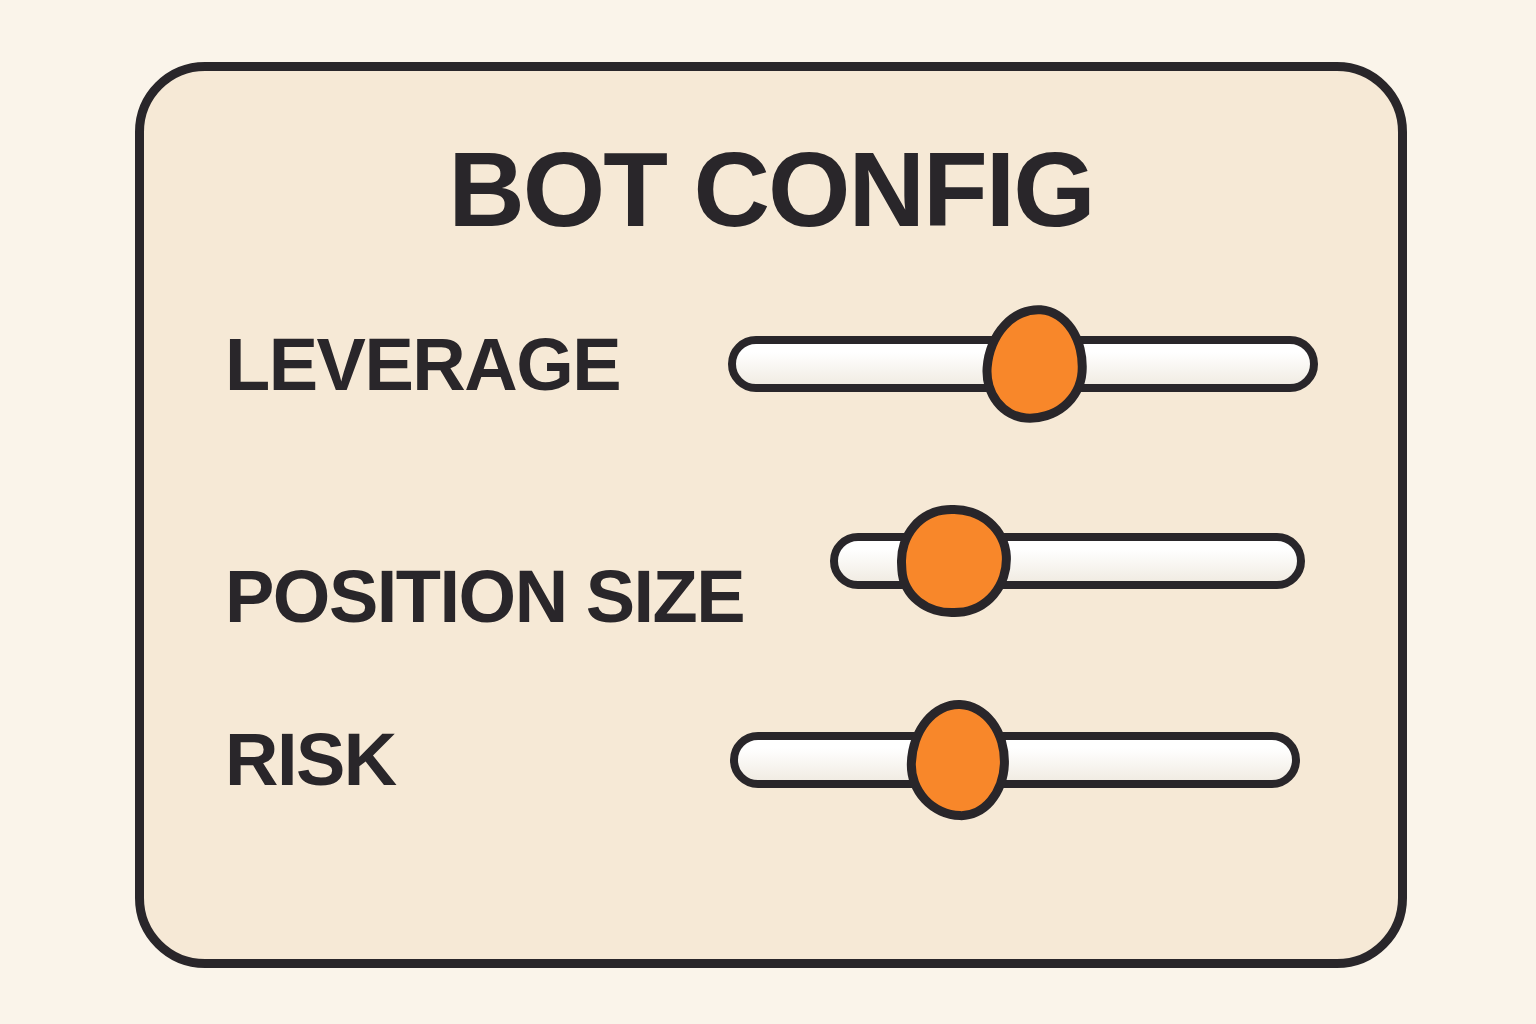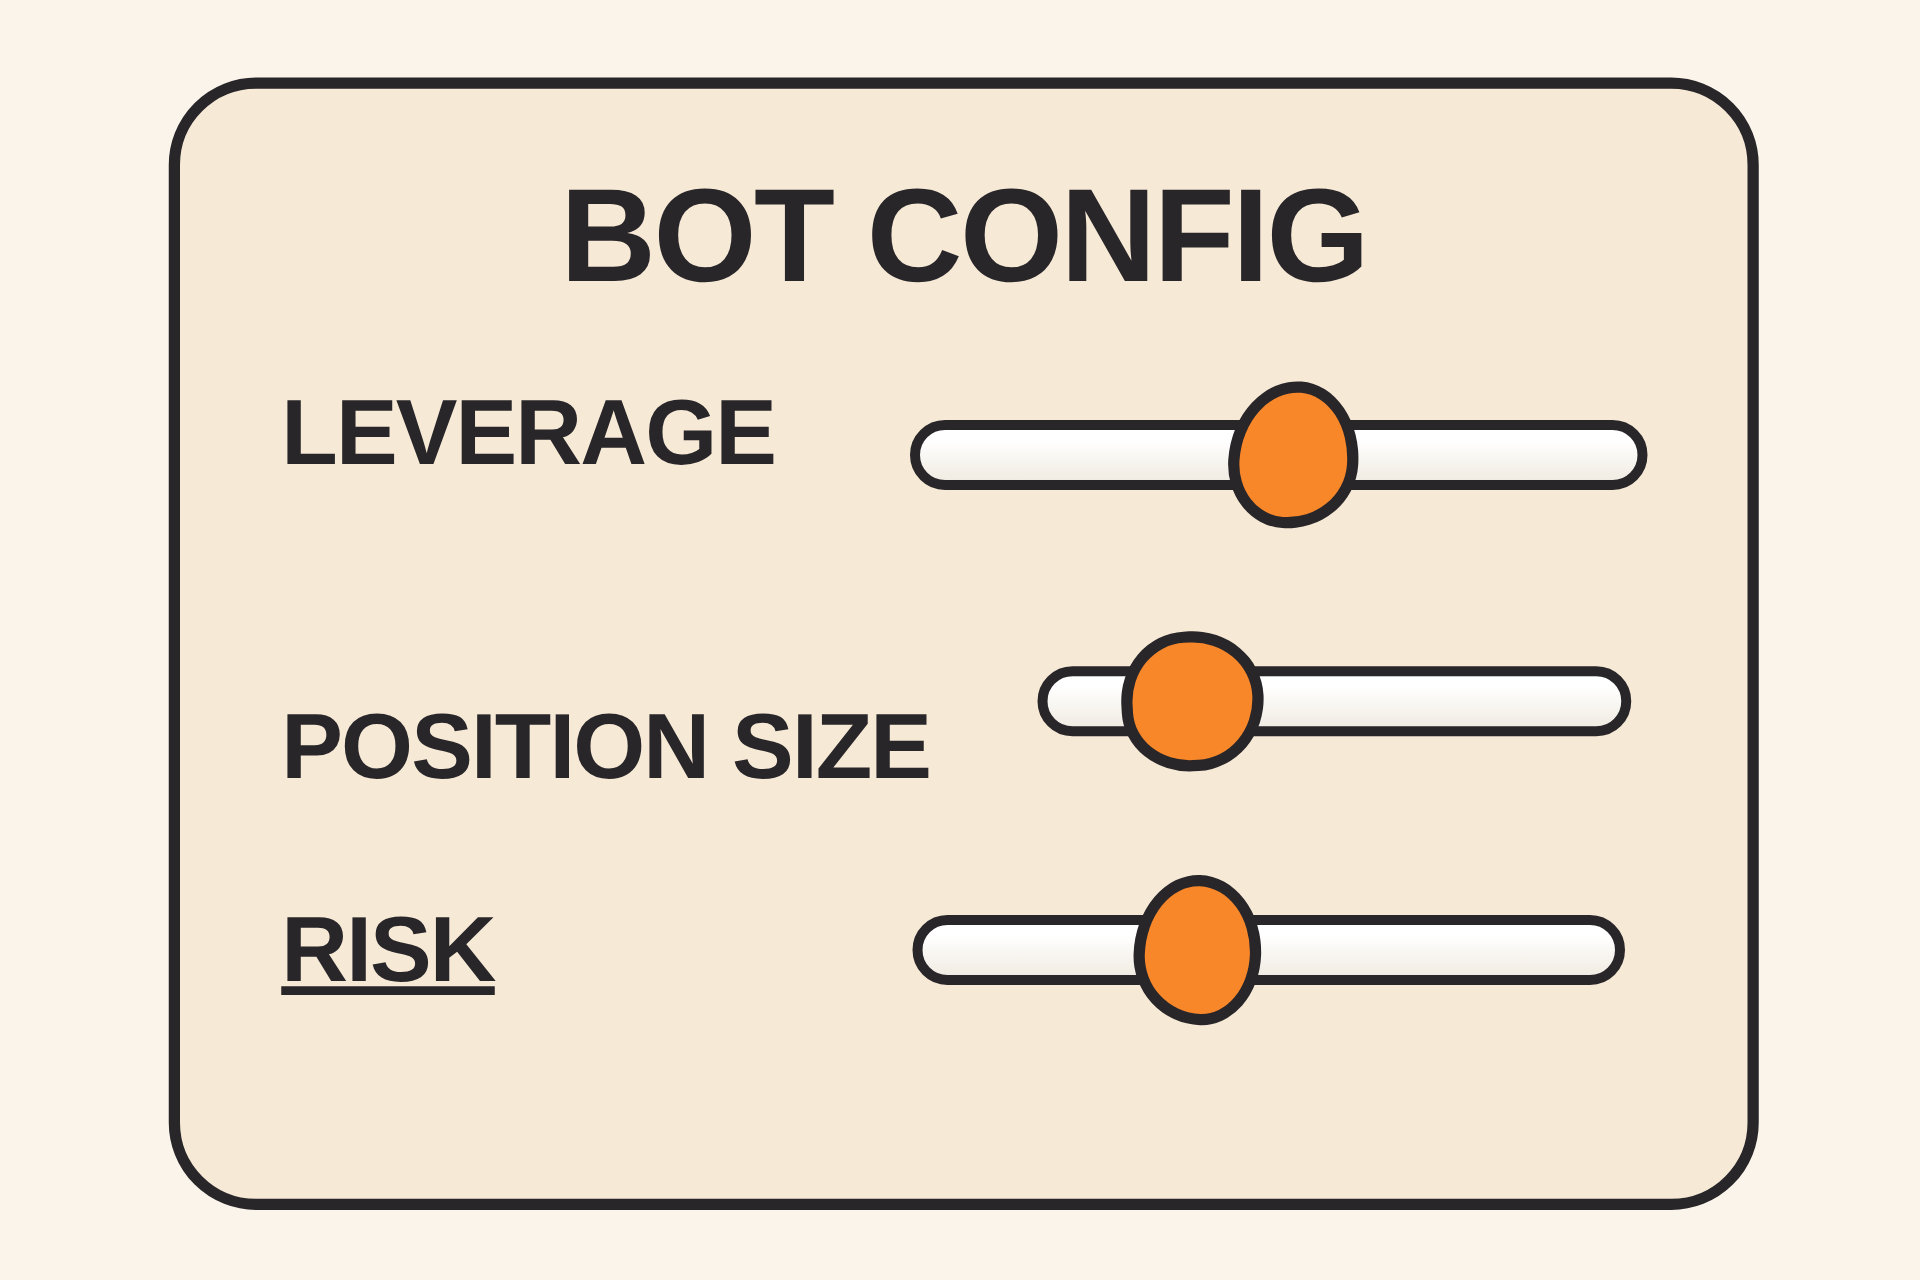--- a/index.html
+++ b/index.html
@@ -32,23 +32,23 @@
     white-space:nowrap;
     color:var(--ink);
     margin-top:17px;
   }
   .slider-label{
     position:absolute;left:81px;
     font-size:74px;font-weight:bold;letter-spacing:-1.5px;
     line-height:76px;white-space:nowrap;
     color:var(--ink);
   }
-  .label-1{top:237px;}
+  .label-1{top:256px;}
   .label-2{top:452px;margin-top:36px;}
-  .label-3{top:651px;text-decoration:underline;}
+  .label-3{top:651px;}
   .slider{
     position:absolute;height:56px;
   }
   .slider-1{left:584px;top:265px;width:590px;}
   .slider-2{left:686px;top:462px;width:475px;}
   .slider-3{left:586px;top:661px;width:570px;}
   .track{
     position:absolute;inset:0;
     background:linear-gradient(180deg,var(--track-fill) 20%,var(--track-edge) 100%);
     border:8px solid var(--ink);

